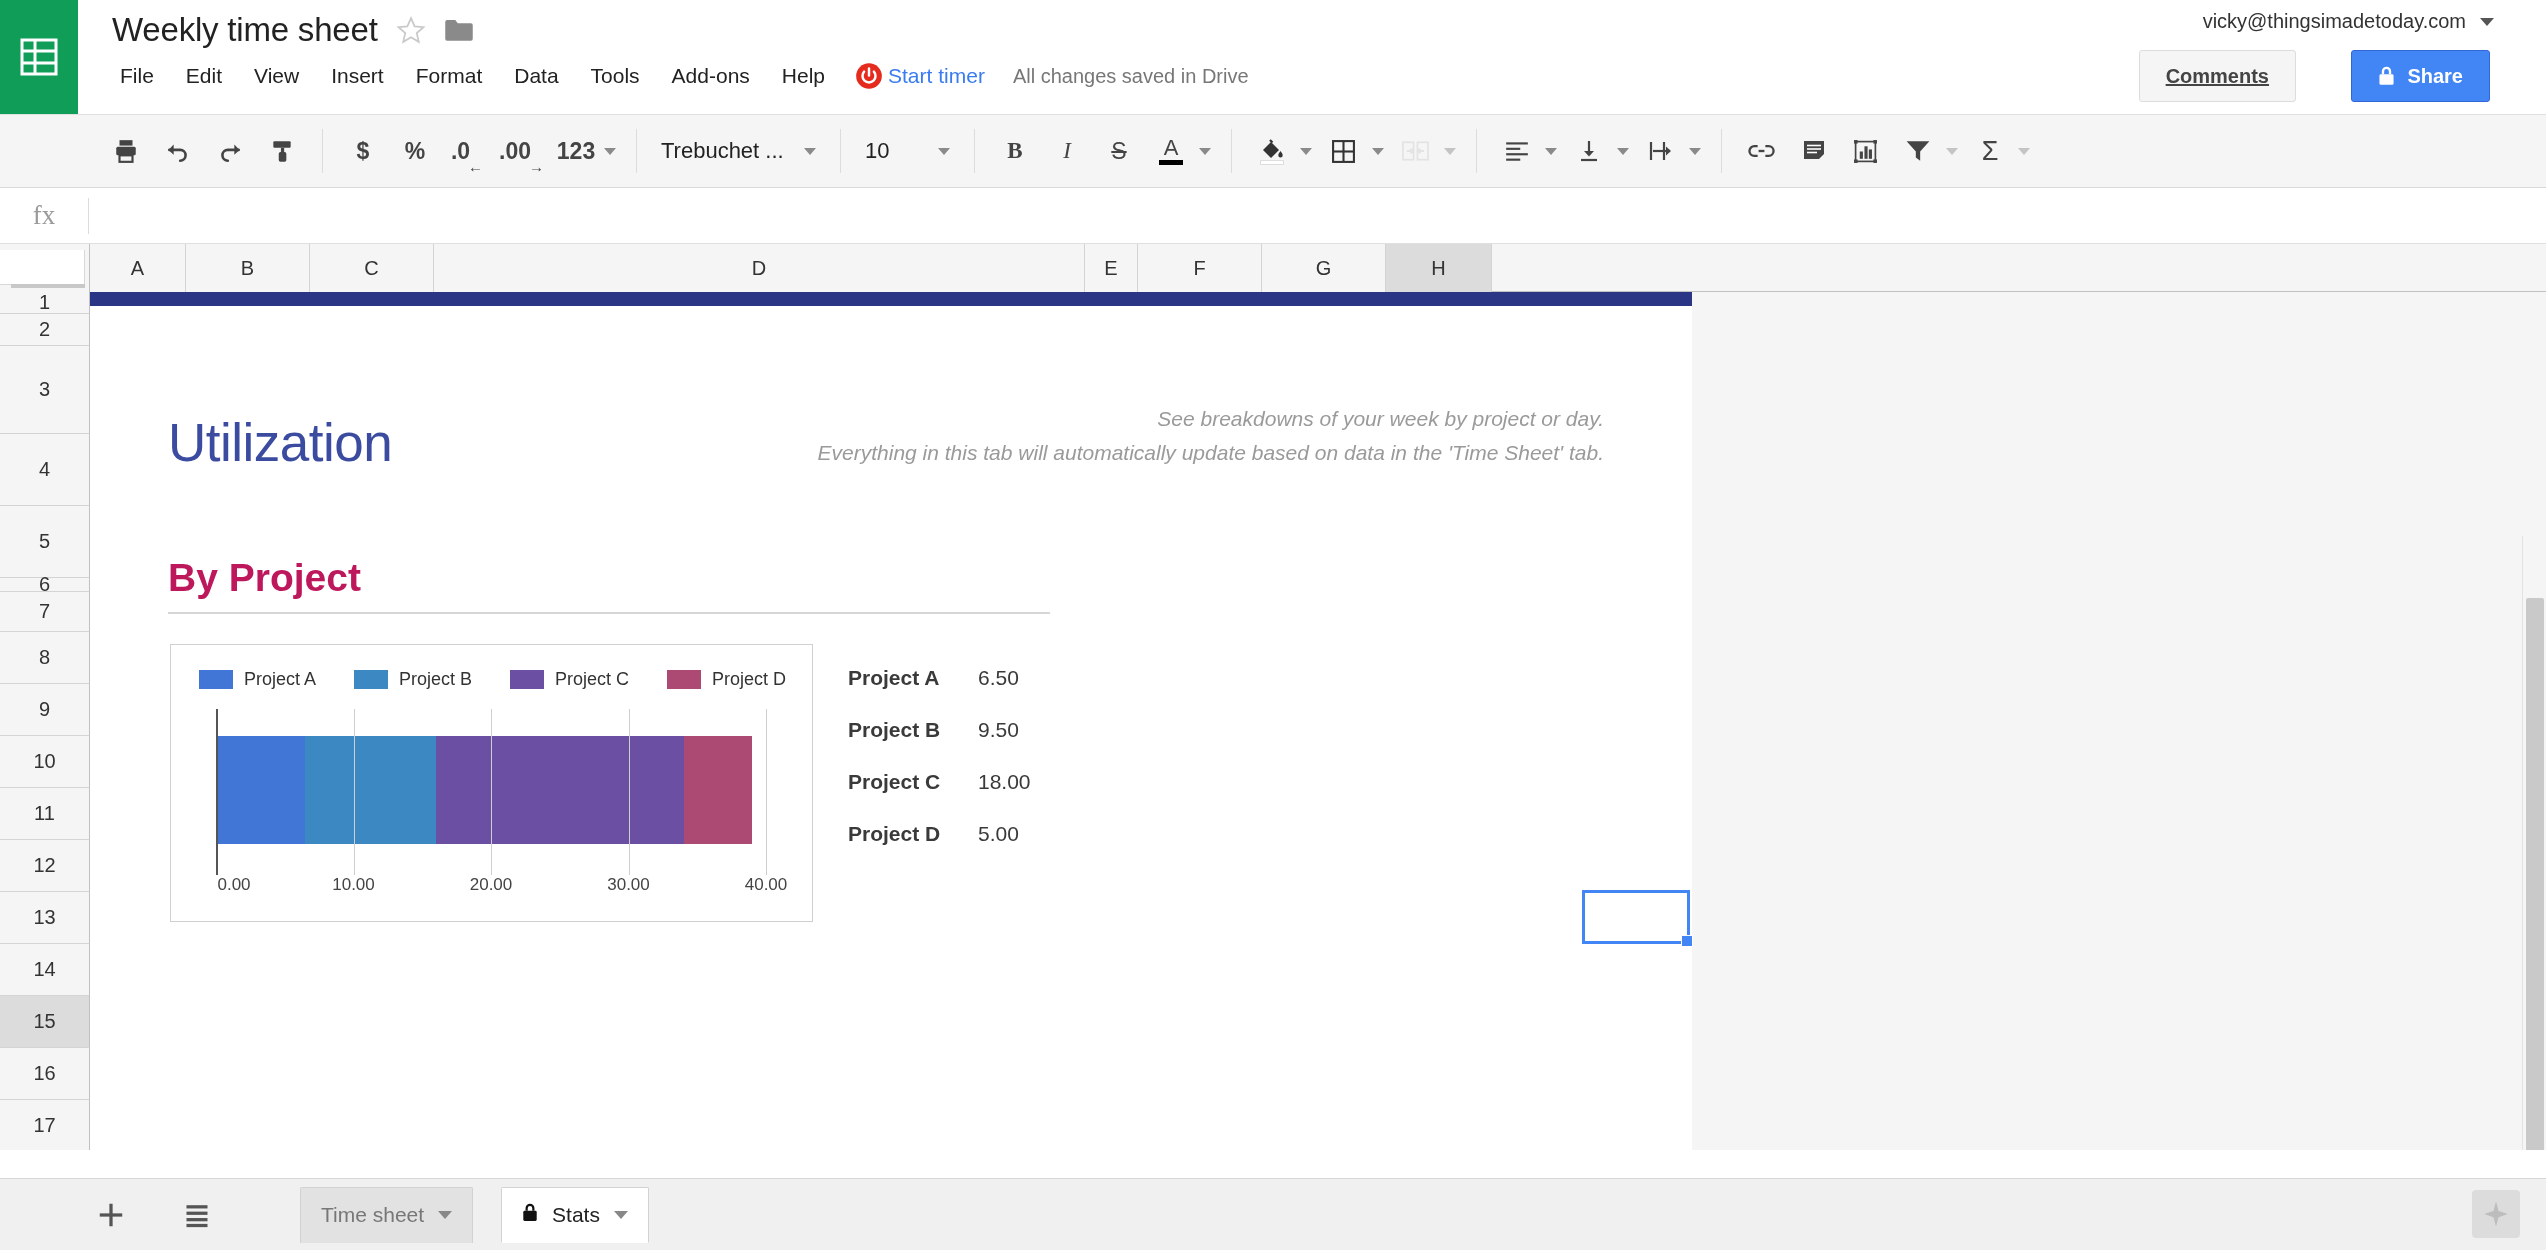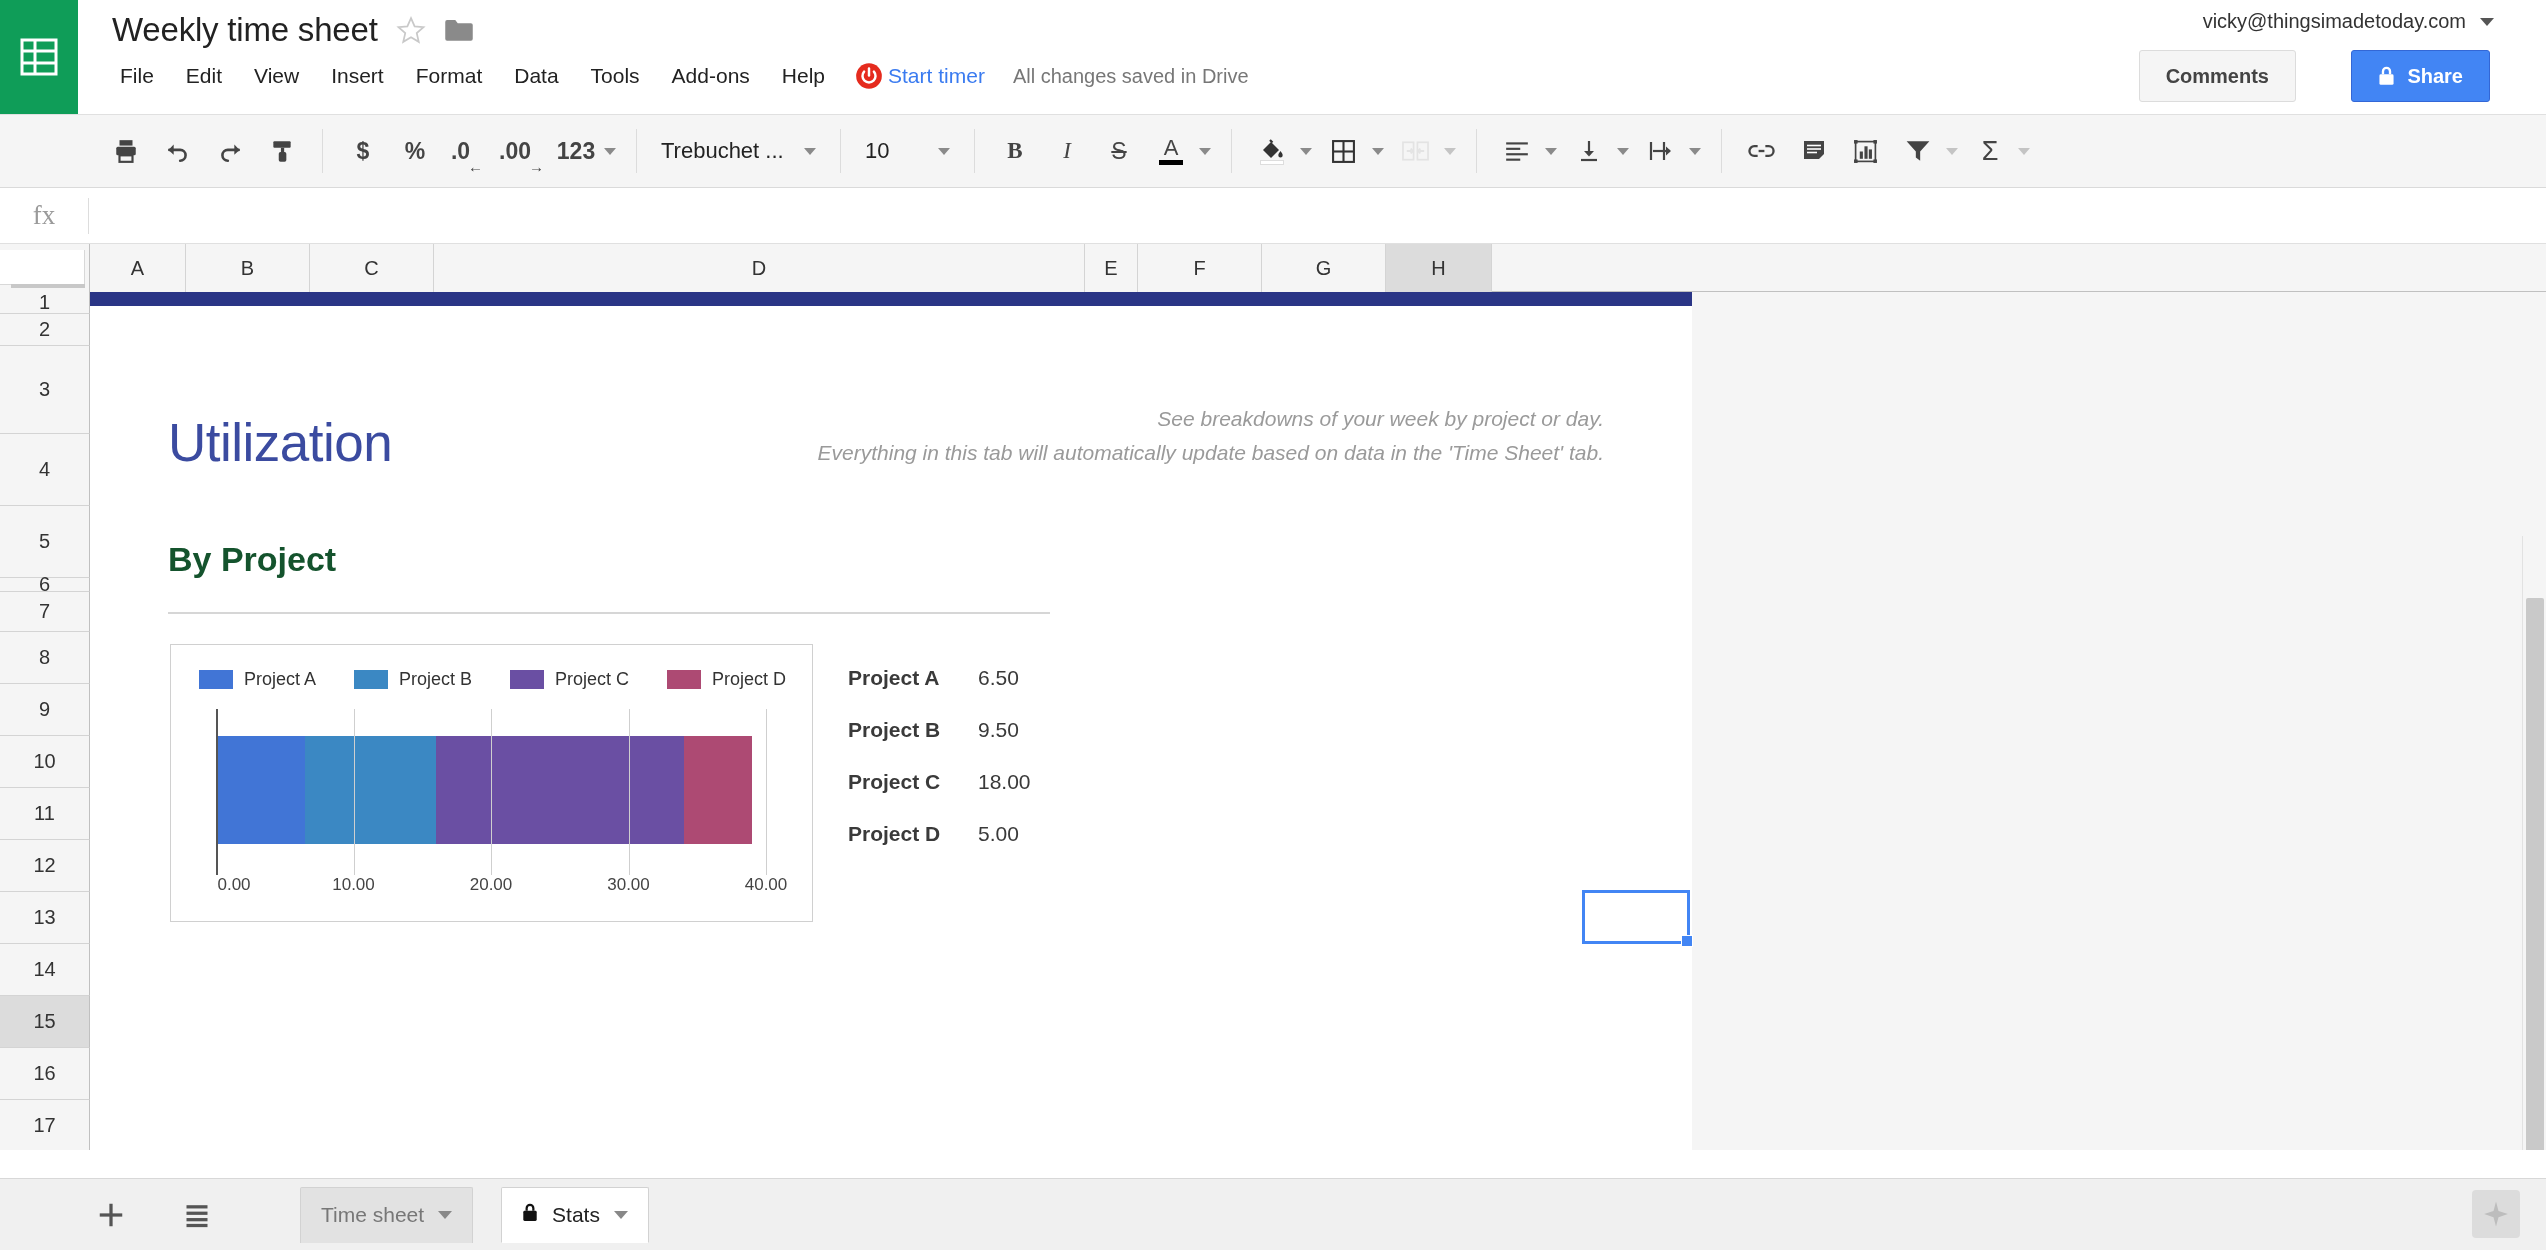--- a/index.html
+++ b/index.html
@@ -62,21 +62,21 @@
   .caret-down {
     width: 0; height: 0;
     border-left: 7px solid transparent; border-right: 7px solid transparent;
     border-top: 8px solid #555;
   }
   .btn-comments {
     position: absolute; right: 250px; top: 50px;
     height: 52px; padding: 0 26px;
     background: #f5f5f5; border: 1px solid #dcdcdc; border-radius: 3px;
     font-size: 20px; font-weight: bold; color: #444;
-    display: flex; align-items: center; cursor: pointer;
+    display: flex; align-items: center; cursor: pointer; text-decoration: underline;
   }
   .btn-share {
     position: absolute; right: 56px; top: 50px;
     height: 52px; padding: 0 26px;
     background: #4285f4; border: 1px solid #3367d6; border-radius: 3px;
     font-size: 20px; font-weight: bold; color: #fff;
     display: flex; align-items: center; gap: 12px; cursor: pointer;
   }
   .lock-icon { width: 17px; height: 20px; }
 
@@ -200,22 +200,22 @@
     position: absolute; left: 78px; top: 120px;
     font-size: 53px; color: #3B4BA0; font-weight: 400;
     letter-spacing: -0.5px;
   }
   .page-sub {
     position: absolute; right: 88px; top: 110px;
     text-align: right; font-style: italic;
     font-size: 21px; color: #9a9a9a; line-height: 1.6;
   }
   .section-title {
-    position: absolute; left: 78px; top: 248px;
-    font-size: 34px; color: #14532d; font-weight: 600;
+    position: absolute; left: 78px; top: 264px;
+    font-size: 39px; color: #be185d; font-weight: 600;
   }
   .section-rule {
     position: absolute; left: 78px; top: 320px;
     width: 882px; height: 2px; background: #d6d6d6;
   }
 
   
   .chart-box {
     position: absolute; left: 80px; top: 352px;
     width: 643px; height: 278px;

